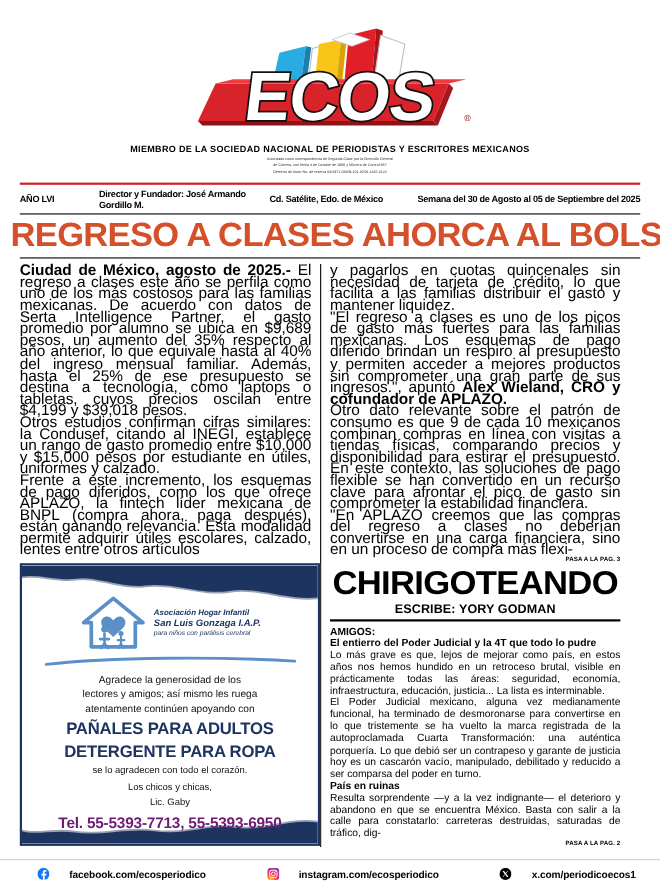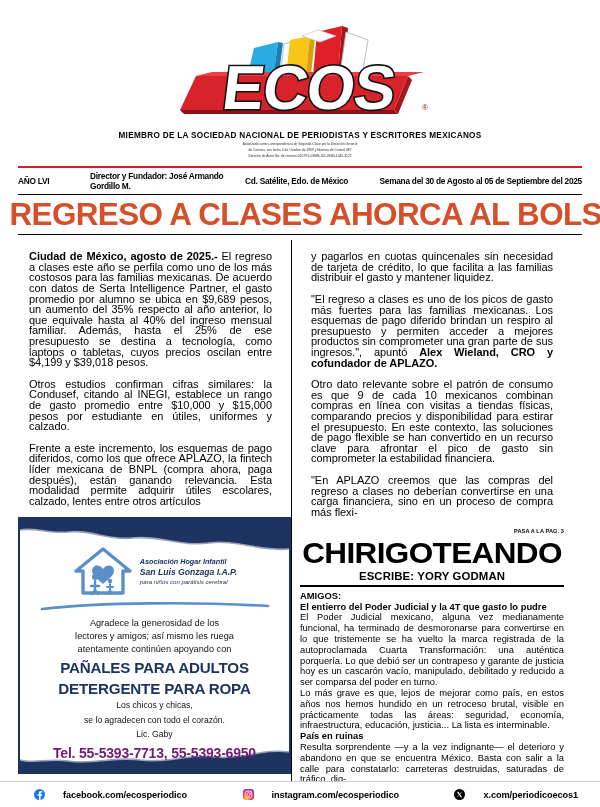--- a/index.html
+++ b/index.html
@@ -48,21 +48,21 @@
     white-space:nowrap;
   }
   .rule-under{height:1.2px;background:#000;margin:5px 18px 0 18px;}
 
   
   .cols{margin:5px 18px 0 18px;display:flex;gap:0;position:relative;}
   .col{width:273px;box-sizing:border-box;}
   .col.left{padding-right:8px;}
   .col.right{padding-left:8px;border-left:1px solid #000;}
   .art p{
-    margin:11px;font-size:11px;line-height:10.6px;text-align:justify;
+    margin:0;font-size:14px;line-height:10.6px;text-align:justify;
     font-family:"Liberation Sans Narrow","Liberation Sans",sans-serif;
     letter-spacing:-.05px;
   }
   .art p b{font-weight:bold;}
   .jump{
     font-size:5.6px;font-weight:bold;letter-spacing:.1px;
     text-align:right;display:block;margin-top:1px;
   }
 
   
@@ -240,22 +240,22 @@
               <path d="M2,8 C60,1 160,1 228,5" fill="none" stroke="#5b8fc9" stroke-width="2.6" stroke-linecap="round"></path>
             </svg>
 
             <div class="ad-thanks">Agradece la generosidad de los</div>
             <div class="ad-thanks">lectores y amigos; así mismo les ruega</div>
             <div class="ad-thanks">atentamente continúen apoyando con</div>
 
             <div class="ad-big">PAÑALES PARA ADULTOS</div>
             <div class="ad-big">DETERGENTE PARA ROPA</div>
 
+            <div class="ad-small">se lo agradecen con todo el corazón.</div>
             <div class="ad-small">Los chicos y chicas,</div>
-            <div class="ad-small">se lo agradecen con todo el corazón.</div>
             <div class="ad-small">Lic. Gaby</div>
 
             <div class="ad-tel">Tel. 55-5393-7713, 55-5393-6950</div>
             <div class="ad-addr">Av. Fuentes de Satélite #5,</div>
 
           </div>
         </div>
       </div>
     </div>
 
@@ -267,23 +267,23 @@
         <p>"En APLAZO creemos que las compras del regreso a clases no deberían convertirse en una carga financiera, sino en un proceso de compra más flexi-</p>
         <span class="jump">PASA A LA PAG. 3</span>
       </div>
 
       <div class="opinion">
         <div class="op-title">CHIRIGOTEANDO</div>
         <div class="op-sub">ESCRIBE: YORY GODMAN</div>
         <div class="op-rule"></div>
         <div class="op-body">
           <p class="op-lead">AMIGOS:</p>
-          <p class="op-sh">El entierro del Poder Judicial y la 4T que gasto lo pudre</p>
+          <p class="op-sh">El entierro del Poder Judicial y la 4T que todo lo pudre</p>
+          <p>Lo más grave es que, lejos de mejorar como país, en estos años nos hemos hundido en un retroceso brutal, visible en prácticamente todas las áreas: seguridad, economía, infraestructura, educación, justicia... La lista es interminable.</p>
           <p>El Poder Judicial mexicano, alguna vez medianamente funcional, ha terminado de desmoronarse para convertirse en lo que tristemente se ha vuelto la marca registrada de la autoproclamada Cuarta Transformación: una auténtica porquería. Lo que debió ser un contrapeso y garante de justicia hoy es un cascarón vacío, manipulado, debilitado y reducido a ser comparsa del poder en turno.</p>
-          <p>Lo más grave es que, lejos de mejorar como país, en estos años nos hemos hundido en un retroceso brutal, visible en prácticamente todas las áreas: seguridad, economía, infraestructura, educación, justicia... La lista es interminable.</p>
           <p class="op-sh">País en ruinas</p>
           <p>Resulta sorprendente —y a la vez indignante— el deterioro y abandono en que se encuentra México. Basta con salir a la calle para constatarlo: carreteras destruidas, saturadas de tráfico, dig-</p>
           <span class="jump">PASA A LA PAG. 2</span>
         </div>
       </div>
     </div>
   </div>
 
   <div class="footer">
     <div class="soc">

